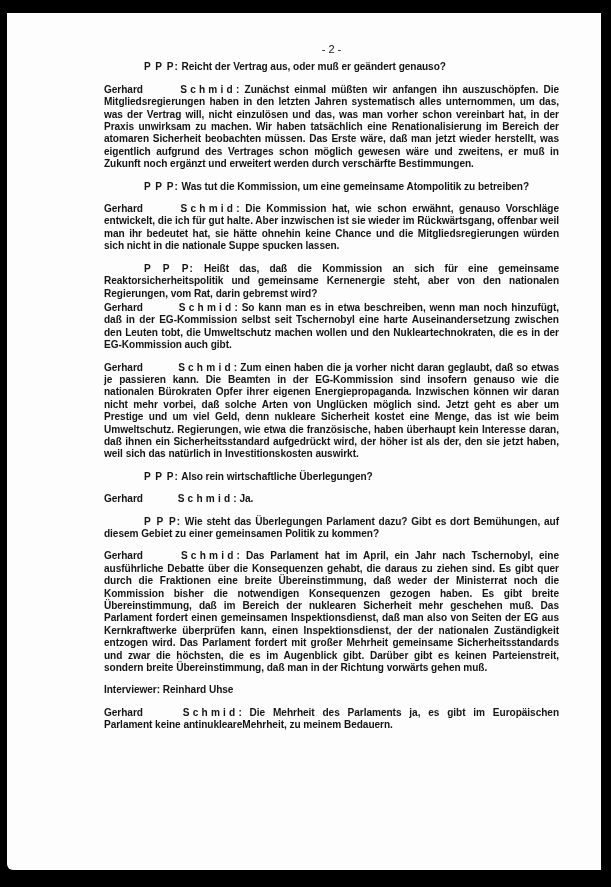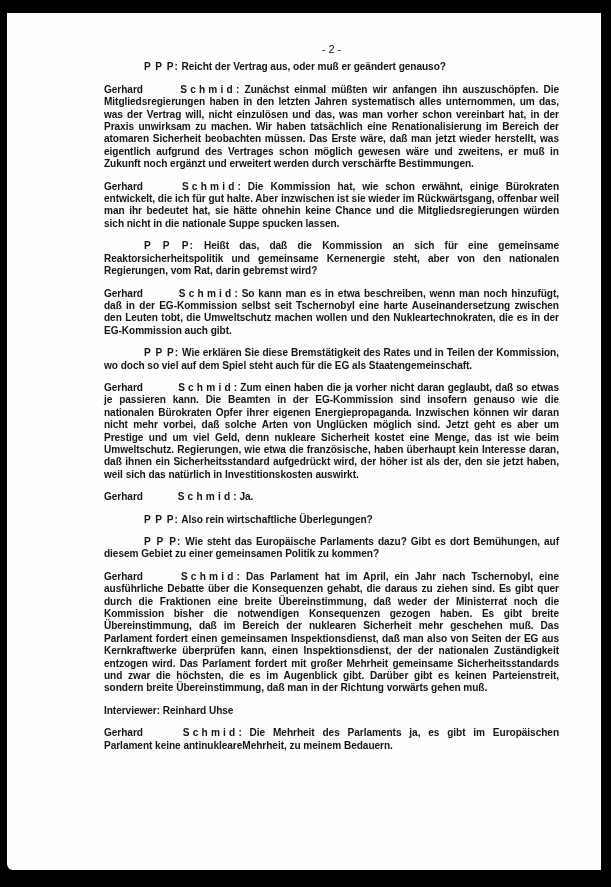--- a/index.html
+++ b/index.html
@@ -12,45 +12,45 @@
     background: #fdfdfd;
     border-bottom-left-radius: 6px;
   }
   .content {
     position: absolute; left: 97px; top: 30px; width: 455px;
     font-size: 10.1px; line-height: 12.4px; color: #141414;
     font-weight: bold; letter-spacing: -0.05px;
   }
   .pageno { text-align: center; margin: 0 0 6px 0; font-weight: normal; font-size: 11px; }
   p { margin: 0 0 10px 0; text-align: justify; }
-  p.tight { margin-bottom: 10px; }
+  p.tight { margin-bottom: 2px; }
   .spk { letter-spacing: 3.2px; padding-left: 32px; }
   .ppp { letter-spacing: 1px; padding-left: 40px; }
 </style>
 </head>
 <body>
 
 <div class="page">
   <div class="content">
     <div class="pageno">- 2 -</div>
 
     <p><span class="ppp">P P P:</span><span> Reicht der Vertrag aus, oder muß er geändert genauso?</span></p>
     <p><span>Gerhard </span><span class="spk">Schmid</span><span>: Zunächst einmal müßten wir anfangen ihn auszuschöpfen. Die Mitgliedsregierungen haben in den letzten Jahren systematisch alles unternommen, um das, was der Vertrag will, nicht einzulösen und das, was man vorher schon vereinbart hat, in der Praxis unwirksam zu machen. Wir haben tatsächlich eine Renationalisierung im Bereich der atomaren Sicherheit beobachten müssen. Das Erste wäre, daß man jetzt wieder herstellt, was eigentlich aufgrund des Vertrages schon möglich gewesen wäre und zweitens, er muß in Zukunft noch ergänzt und erweitert werden durch verschärfte Bestimmungen.</span></p>
 
-    <p><span>Gerhard </span><span class="spk">Schmid</span><span>: Die Kommission hat, wie schon erwähnt, einige Bürokraten entwickelt, die ich für gut halte. Aber inzwischen ist sie wieder im Rückwärtsgang, offenbar weil man ihr bedeutet hat, sie hätte ohnehin keine Chance und die Mitgliedsregierungen würden sich nicht in die nationale Suppe spucken lassen.</span></p>
+    <p><span class="ppp">P P P:</span><span> Was tut die Kommission, um eine gemeinsame Atompolitik zu betreiben?</span></p>
+    <p><span>Gerhard </span><span class="spk">Schmid</span><span>: Die Kommission hat, wie schon erwähnt, genauso Vorschläge entwickelt, die ich für gut halte. Aber inzwischen ist sie wieder im Rückwärtsgang, offenbar weil man ihr bedeutet hat, sie hätte ohnehin keine Chance und die Mitgliedsregierungen würden sich nicht in die nationale Suppe spucken lassen.</span></p>
 
     <p class="tight"><span class="ppp">P P P:</span><span> Heißt das, daß die Kommission an sich für eine gemeinsame Reaktorsicherheitspolitik und gemeinsame Kernenergie steht, aber von den nationalen Regierungen, vom Rat, darin gebremst wird?</span></p>
     <p><span>Gerhard </span><span class="spk">Schmid</span><span>: So kann man es in etwa beschreiben, wenn man noch hinzufügt, daß in der EG-Kommission selbst seit Tschernobyl eine harte Auseinandersetzung zwischen den Leuten tobt, die Umweltschutz machen wollen und den Nukleartechnokraten, die es in der EG-Kommission auch gibt.</span></p>
 
-    <p><span class="ppp">P P P:</span><span> Wie erklären Sie diese Bremstätigkeit des Rates und in Teilen der Kommission, wo doch so viel auf dem Spiel steht auch für die EG als Staatengemeinschaft.</span></p>
     <p><span>Gerhard </span><span class="spk">Schmid</span><span>: Zum einen haben die ja vorher nicht daran geglaubt, daß so etwas je passieren kann. Die Beamten in der EG-Kommission sind insofern genauso wie die nationalen Bürokraten Opfer ihrer eigenen Energiepropaganda. Inzwischen können wir daran nicht mehr vorbei, daß solche Arten von Unglücken möglich sind. Jetzt geht es aber um Prestige und um viel Geld, denn nukleare Sicherheit kostet eine Menge, das ist wie beim Umweltschutz. Regierungen, wie etwa die französische, haben überhaupt kein Interesse daran, daß ihnen ein Sicherheitsstandard aufgedrückt wird, der höher ist als der, den sie jetzt haben, weil sich das natürlich in Investitionskosten auswirkt.</span></p>
 
+    <p><span class="ppp">P P P:</span><span> Also rein wirtschaftliche Überlegungen?</span></p>
     <p><span>Gerhard </span><span class="spk">Schmid</span><span>: Ja.</span></p>
-    <p><span class="ppp">P P P:</span><span> Also rein wirtschaftliche Überlegungen?</span></p>
 
-    <p><span class="ppp">P P P:</span><span> Wie steht das Europäische Parlaments dazu? Gibt es dort Bemühungen, auf diesem Gebiet zu einer gemeinsamen Politik zu kommen?</span></p>
+    <p><span class="ppp">P P P:</span><span> Wie steht das Überlegungen Parlament dazu? Gibt es dort Bemühungen, auf diesem Gebiet zu einer gemeinsamen Politik zu kommen?</span></p>
     <p><span>Gerhard </span><span class="spk">Schmid</span><span>: Das Parlament hat im April, ein Jahr nach Tschernobyl, eine ausführliche Debatte über die Konsequenzen gehabt, die daraus zu ziehen sind. Es gibt quer durch die Fraktionen eine breite Übereinstimmung, daß weder der Ministerrat noch die Kommission bisher die notwendigen Konsequenzen gezogen haben. Es gibt breite Übereinstimmung, daß im Bereich der nuklearen Sicherheit mehr geschehen muß. Das Parlament fordert einen gemeinsamen Inspektionsdienst, daß man also von Seiten der EG aus Kernkraftwerke überprüfen kann, einen Inspektionsdienst, der der nationalen Zuständigkeit entzogen wird. Das Parlament fordert mit großer Mehrheit gemeinsame Sicherheitsstandards und zwar die höchsten, die es im Augenblick gibt. Darüber gibt es keinen Parteienstreit, sondern breite Übereinstimmung, daß man in der Richtung vorwärts gehen muß.</span></p>
 
     <p>Interviewer: Reinhard Uhse</p>
 
     <p><span>Gerhard </span><span class="spk">Schmid</span><span>: Die Mehrheit des Parlaments ja, es gibt im Europäischen Parlament keine antinukleareMehrheit, zu meinem Bedauern.</span></p>
   </div>
 </div>
 
 </body></html>

